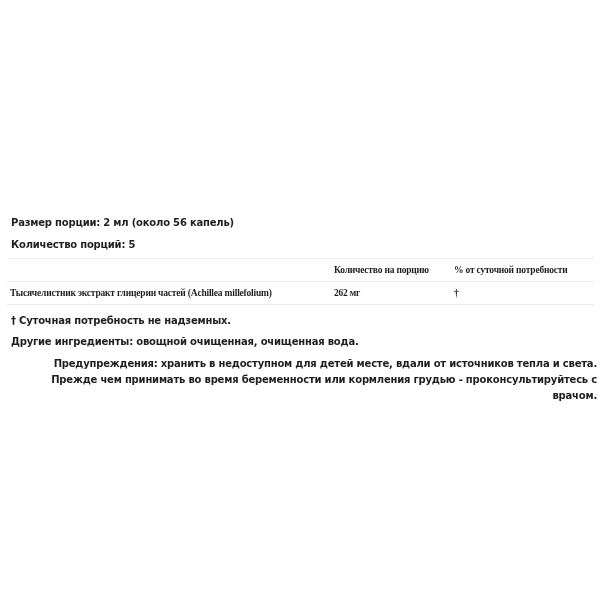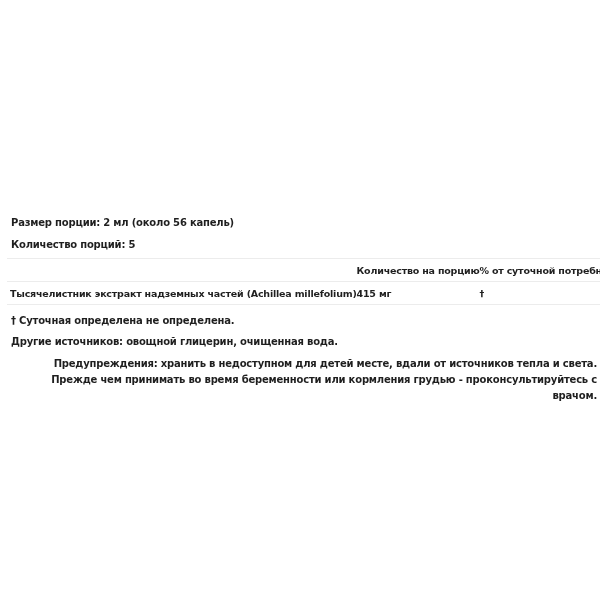--- a/index.html
+++ b/index.html
@@ -4,43 +4,43 @@
   <style>
     html, body { margin: 0; padding: 0; }
     body {
       width: 600px; height: 600px; background: #ffffff; position: relative; overflow: hidden;
       font-family: "DejaVu Sans", sans-serif; color: #1f1f1f;
     }
     .content { position: absolute; left: 7px; top: 0; width: 588px; }
     .p { position: absolute; left: 4px; font-size: 10px; font-weight: bold; line-height: 13px; letter-spacing: -0.2px; white-space: nowrap; }
     .warn { white-space: normal; width: 586px; line-height: 16px; text-align: right; }
     .tbl { position: absolute; left: 0; top: 258px; width: 587px; border-collapse: collapse; }
-    .tbl td, .tbl th { font-size: 9.5px; font-weight: bold; letter-spacing: -0.2px; text-align: left; padding: 0; height: 22px; vertical-align: middle; white-space: nowrap; }
+    .tbl td, .tbl th { font-size: 9.5px; font-weight: bold; letter-spacing: -0.2px; text-align: left; padding: 0; height: 22px; vertical-align: middle; white-space: nowrap; font-family: Liberation Serif, serif; }
     .tbl tr { border-top: 1px solid #ececec; border-bottom: 1px solid #ececec; }
     .c1 { width: 324px; padding-left: 3px !important; }
     .c2 { width: 120px; }
   </style>
 </head>
 <body>
 
 <div class="content">
   <div class="p" style="top:216px">Размер порции: 2 мл (около 56 капель)</div>
   <div class="p" style="top:238px">Количество порций: 5</div>
 
   <table class="tbl">
     <tbody>
         <tr>
       <th class="c1"></th>
       <th class="c2">Количество на порцию</th>
       <th>% от суточной потребности</th>
     </tr>
     <tr>
-      <td class="c1">Тысячелистник экстракт надземных частей (Achillea millefolium)</td>
-      <td class="c2">415 мг</td>
+      <td class="c1">Тысячелистник экстракт глицерин частей (Achillea millefolium)</td>
+      <td class="c2">262 мг</td>
       <td>†</td>
     </tr>
   </tbody>
     </table>
 
-  <div class="p" style="top:314px">† Суточная определена не определена.</div>
-  <div class="p" style="top:335px">Другие источников: овощной глицерин, очищенная вода.</div>
+  <div class="p" style="top:314px">† Суточная потребность не надземных.</div>
+  <div class="p" style="top:335px">Другие ингредиенты: овощной очищенная, очищенная вода.</div>
   <div class="p warn" style="top:356px">Предупреждения: хранить в недоступном для детей месте, вдали от источников тепла и света. Прежде чем принимать во время беременности или кормления грудью - проконсультируйтесь с врачом.</div>
 </div>
 
 </body></html>

